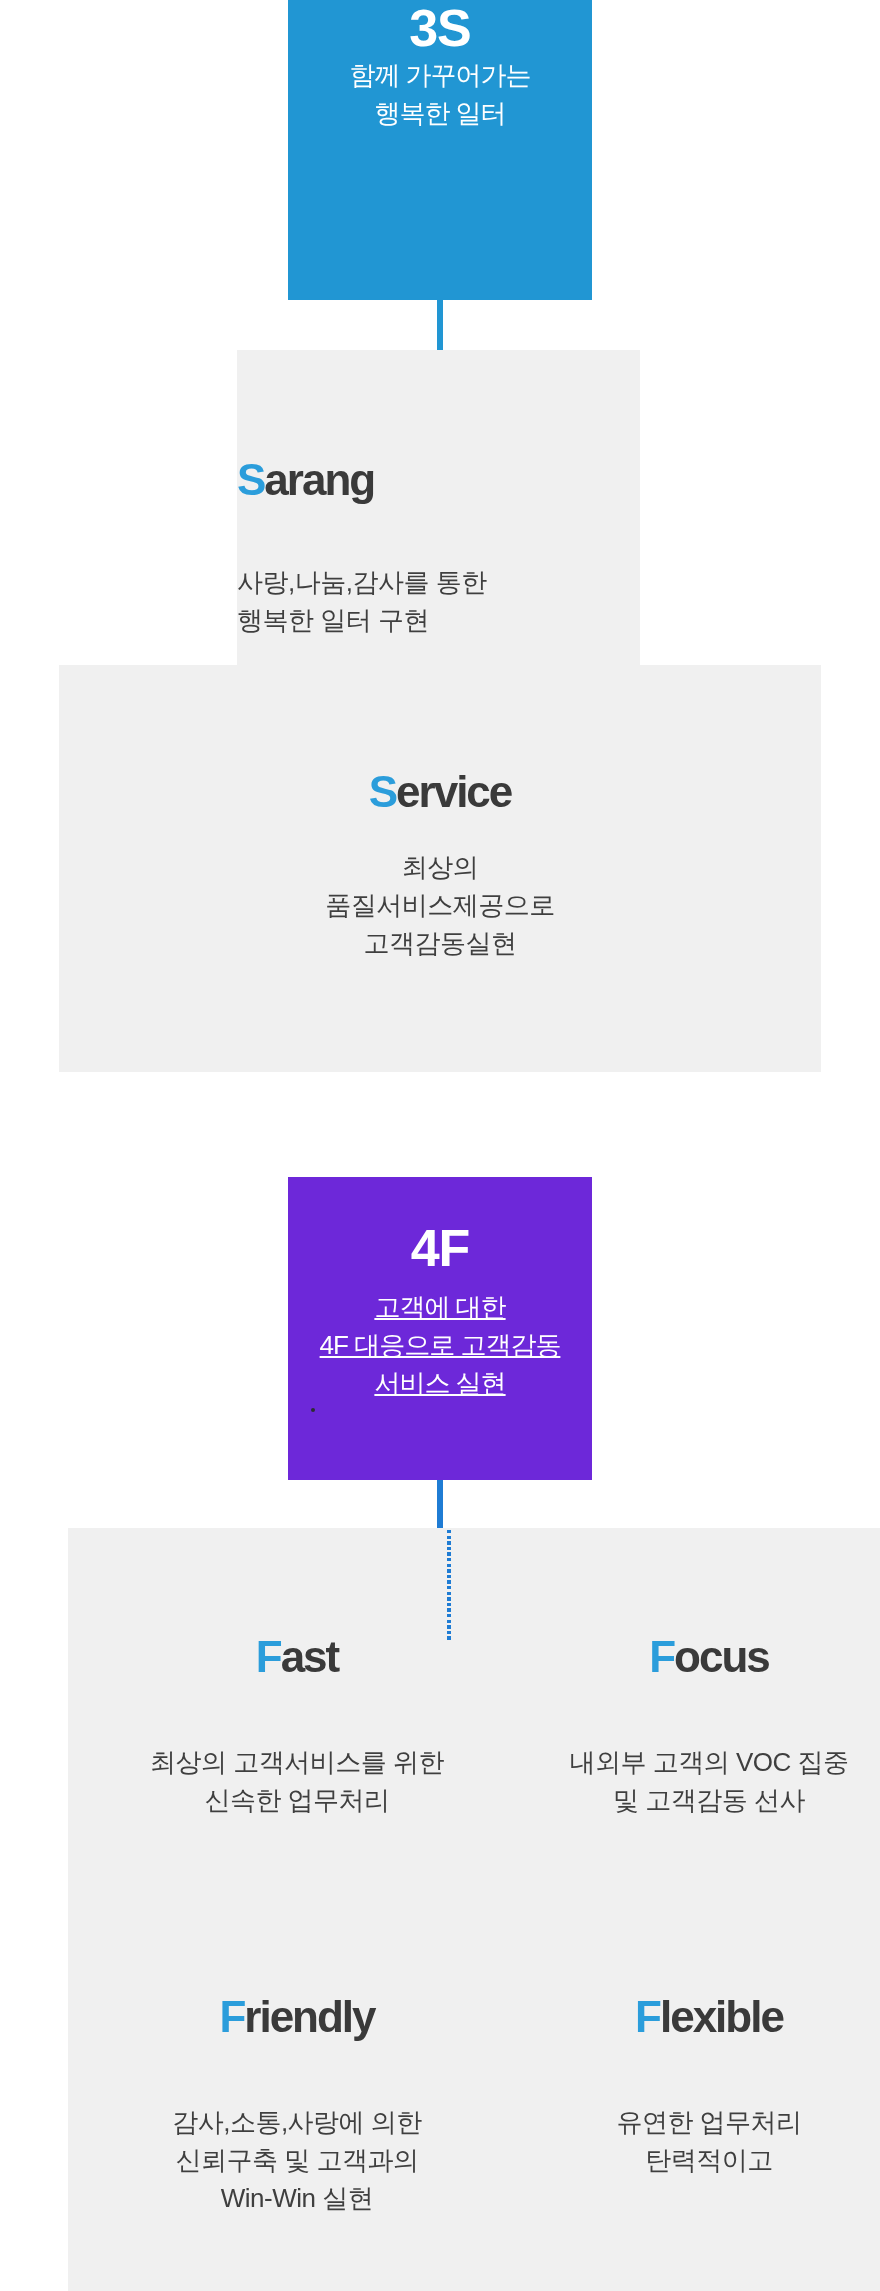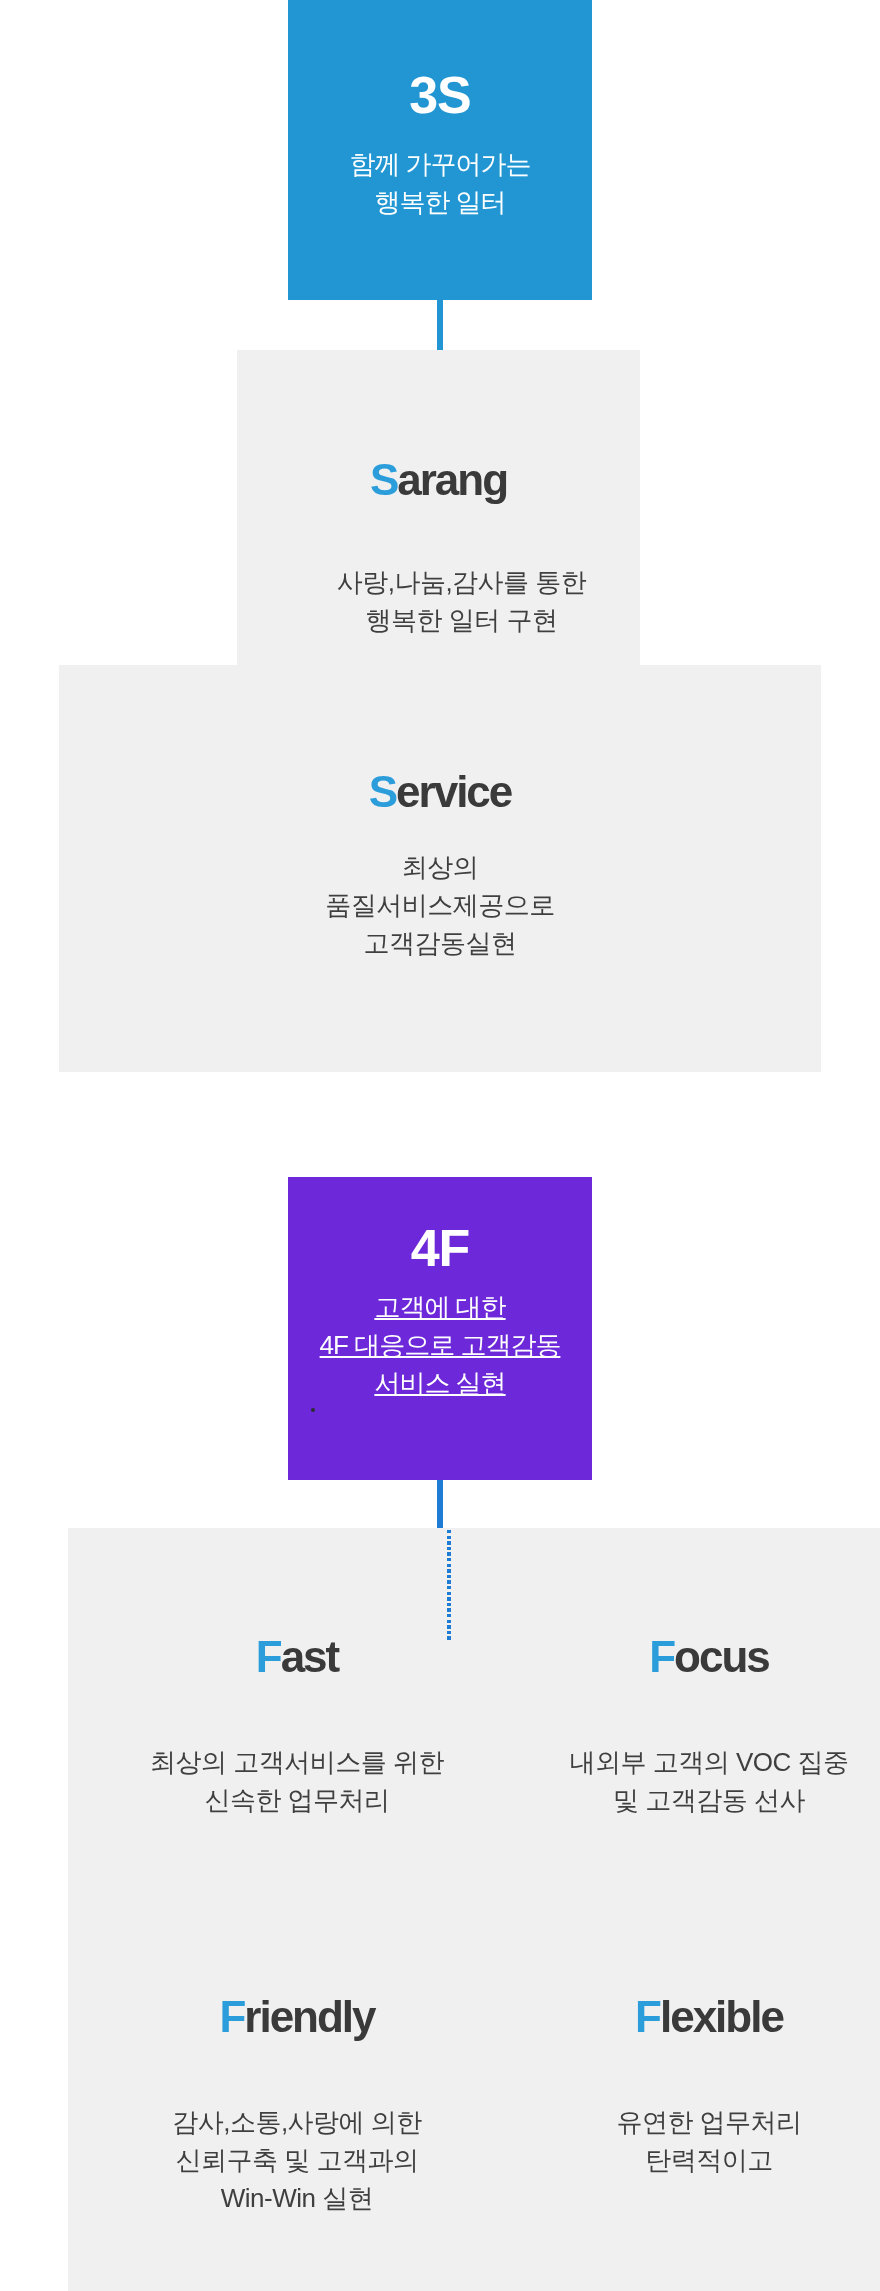--- a/index.html
+++ b/index.html
@@ -10,59 +10,58 @@
     font-family:"Liberation Sans","DejaVu Sans",sans-serif;
     overflow:hidden;
   }
   .abs { position:absolute; }
 
   
   .blue-box { text-align:center; color:#ffffff; }
   .box-3s { left:288px; top:0; width:304px; height:300px; background:#2196d3; }
   .box-4f { left:288px; top:1177px; width:304px; height:303px; background:#6d28d9; }
   .box-title {
-    margin-top:67px;
     font-size:52px; line-height:56px; font-weight:bold; letter-spacing:-1px;
   }
   .box-4f .box-title { margin-top:43px; }
-  .box-body { margin-top:22px; }
+  .box-body { }
   .box-4f .box-body { margin-top:12px;text-decoration:underline; }
   .bline {
     font-size:26px; line-height:38px; letter-spacing:-1px; white-space:nowrap;
   }
 
   
   .connector { width:6px; }
   .connector-a { left:437px; top:300px; height:50px; background:#2196d3; }
   .connector-b { left:437px; top:1480px; height:48px; background:#1f7cd4; }
   .dotted-line {
     left:379px; top:2px; width:4px; height:110px;
     background:repeating-linear-gradient(to bottom,#1f7cd4 0 3.5px,transparent 3.5px 5.6px);
   }
 
   
   .gray-panel { background:#f0f0f0; }
-  .sarang-box { left:237px; top:350px; width:403px; height:315px; text-align:center; }
+  .sarang-box { left:237px; top:350px; width:403px; height:315px; }
   .wide-box { left:59px; top:665px; width:762px; height:407px; padding:0 23px; box-sizing:border-box; display:flex; }
   .wide-box-2 { left:59px; top:1528px; width:870px; height:763px; padding:0 23px; box-sizing:border-box; display:block;margin-left:9px; }
   .vrow { display:flex; height:360px; }
 
   
   .value-card { flex:1; text-align:center; }
   .card-heading {
     font-size:44px; line-height:48px; font-weight:bold; letter-spacing:-2px;
     color:#3a3a3a; white-space:nowrap;
   }
   .sarang-box .card-heading { margin-top:106px; }
   .wide-box .card-heading { margin-top:103px; }
   .wide-box-2 .card-heading { margin-top:105px; }
   .accent { color:#2b9ddb; }
 
   .card-body { color:#3f3f3f; }
-  .sarang-box .card-body { margin-top:59px;margin-left:46px; }
+  .sarang-box .card-body { margin-top:59px; }
   .wide-box .card-body {
     margin-top:32px; height:114px;
     display:flex; flex-direction:column; justify-content:center;
   }
   .wide-box-2 .card-body { margin-top:62px; }
   .kline {
     font-size:26px; line-height:38px; letter-spacing:-0.5px; white-space:nowrap;
   }
 
   .stray-dot {

